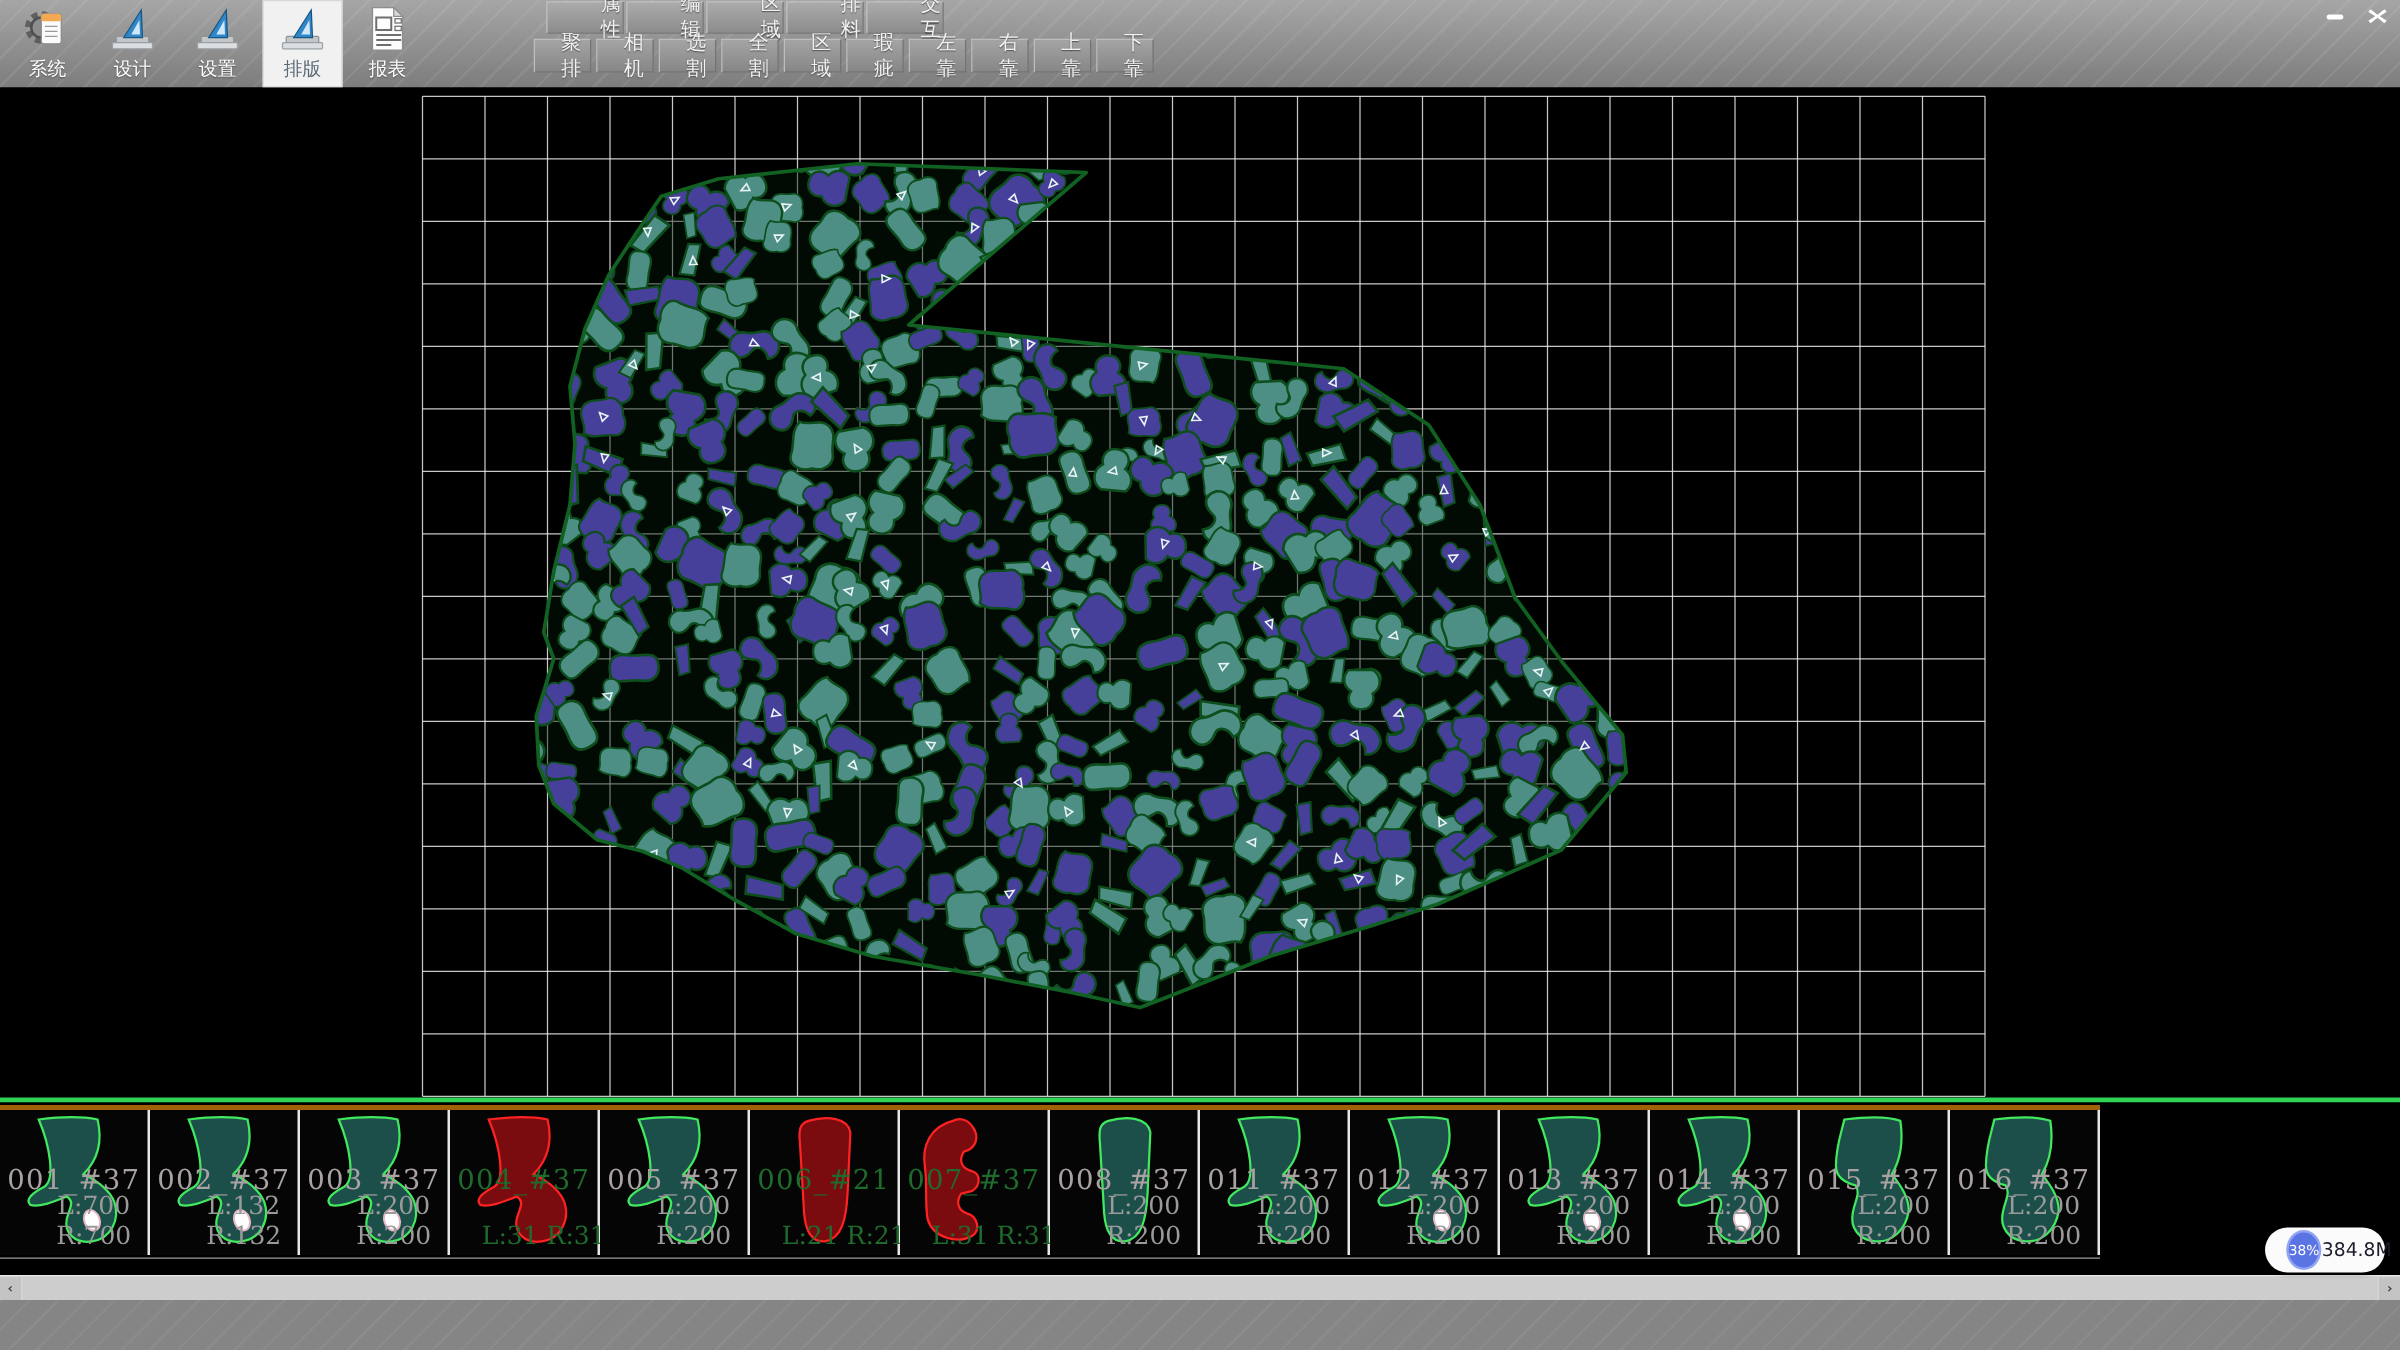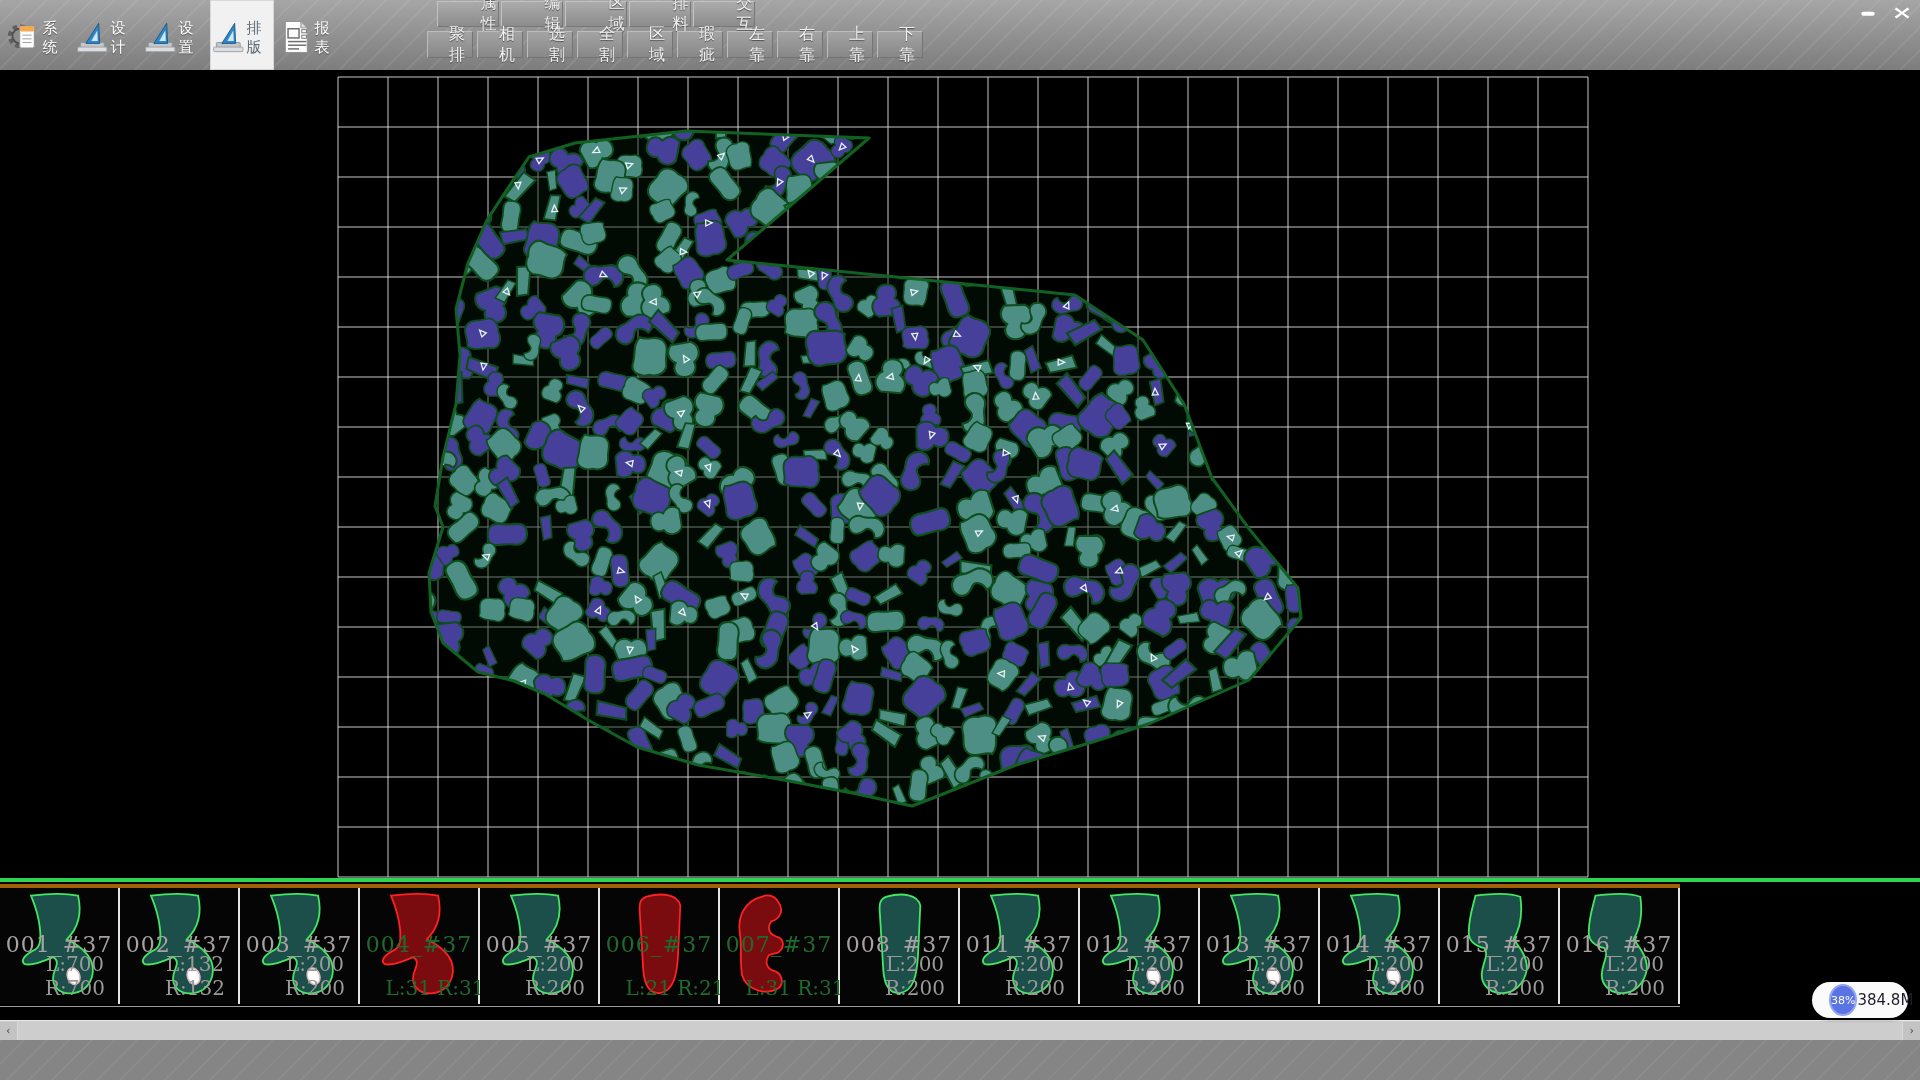--- a/index.html
+++ b/index.html
@@ -5,21 +5,21 @@
   html,body{margin:0;padding:0;background:#222;}
   .screen{position:relative;width:1920px;height:1080px;overflow:hidden;background:#000;
           font-family:"DejaVu Sans","Liberation Sans",sans-serif;}
 
   
   .toolbar{position:absolute;left:0;top:0;width:1920px;height:70px;
     background:linear-gradient(180deg,#a6a6a6 0%,#8f8f8f 55%,#7d7d7d 100%);}
   .toolbar .stripes{position:absolute;inset:0;
     background:repeating-linear-gradient(135deg,rgba(255,255,255,0.07) 0 2px,rgba(0,0,0,0) 2px 16px);}
   .apptabs{position:absolute;left:6px;top:0;height:70px;display:flex;}
-  .apptab{width:64px;height:70px;margin-right:4px;display:flex;flex-direction:row;align-items:center;
+  .apptab{width:64px;height:70px;margin-right:4px;display:flex;flex-direction:column;align-items:center;
     justify-content:flex-start;padding-top:3px;box-sizing:border-box;cursor:default;}
   .apptab.active{background:#f1f1f1;box-shadow:inset 0 0 0 1px #d8d8d8;}
   .apptab .ticon{width:40px;height:40px;}
   .apptab .tlabel{margin-top:3px;font-size:15px;color:#fff;text-shadow:0 1px 1px #555;}
   .apptab.active .tlabel{color:#5b6a74;text-shadow:none;}
 
   .menurow{position:absolute;left:437px;top:1px;height:27px;display:flex;}
   .menubtn{width:62px;height:26px;margin-right:2px;display:flex;align-items:center;justify-content:center;
     font-size:16px;color:#f2f2f2;text-shadow:0 1px 1px #4a4a4a;
     background:linear-gradient(180deg,#ababab,#8c8c8c);
@@ -1023,21 +1023,21 @@
           <svg class="pshape" viewBox="0 0 90 100" preserveAspectRatio="xMidYMid meet">
             <path d="M20,5 C36,3 52,3 62,5 C66,22 62,34 52,44 C60,48 70,54 74,64 C78,76 72,90 58,92 C46,94 38,86 40,76 C42,68 46,64 40,60 C30,64 20,68 14,66 C10,62 16,57 24,53 C32,48 28,24 20,5 Z" fill="#1d4f4a" stroke="#42e85e" stroke-width="1.6"></path>
           </svg>
           <div class="cid">005_#37</div>
           <div class="cvals">L:200 R:200</div>
         </div>
         <div class="cell green">
           <svg class="pshape" viewBox="0 0 90 100" preserveAspectRatio="xMidYMid meet">
             <path d="M34,6 C48,2 62,4 64,14 L62,58 C61,76 58,90 46,92 C36,93 32,84 31,72 L28,22 C27,12 28,8 34,6 Z" fill="#7a0b0e" stroke="#ff2222" stroke-width="1.6"></path>
           </svg>
-          <div class="cid">006_#37</div>
+          <div class="cid">006_#21</div>
           <div class="cvals">L:21 R:21</div>
         </div>
         <div class="cell green">
           <svg class="pshape" viewBox="0 0 90 100" preserveAspectRatio="xMidYMid meet">
             <path d="M30,6 C14,10 8,24 10,38 C12,52 10,64 12,76 C16,90 34,94 44,88 C50,84 48,74 40,72 C34,70 32,64 36,58 L44,56 C50,52 50,44 44,42 C36,40 34,34 38,28 C46,26 50,18 44,10 C40,4 34,4 30,6 Z" fill="#7a0b0e" stroke="#ff2222" stroke-width="1.6"></path>
           </svg>
           <div class="cid">007_#37</div>
           <div class="cvals">L:31 R:31</div>
         </div>
         <div class="cell">

